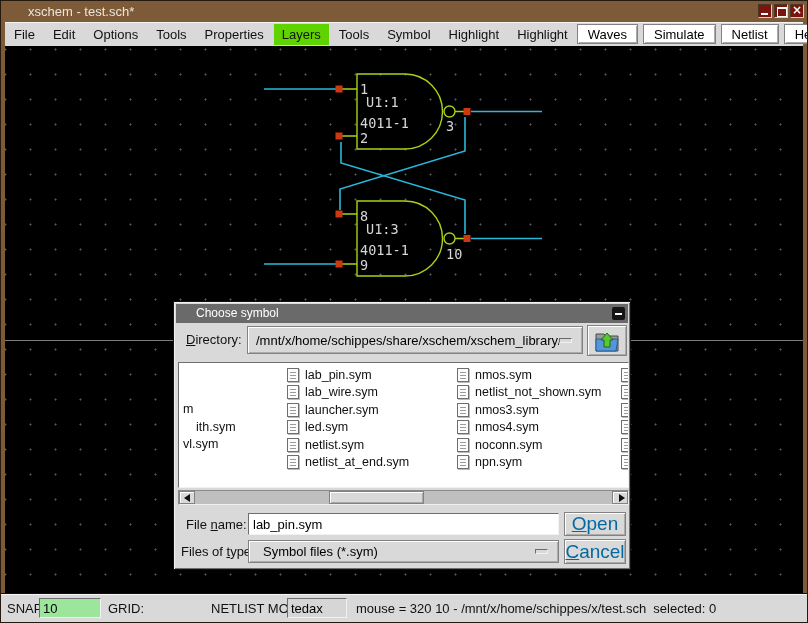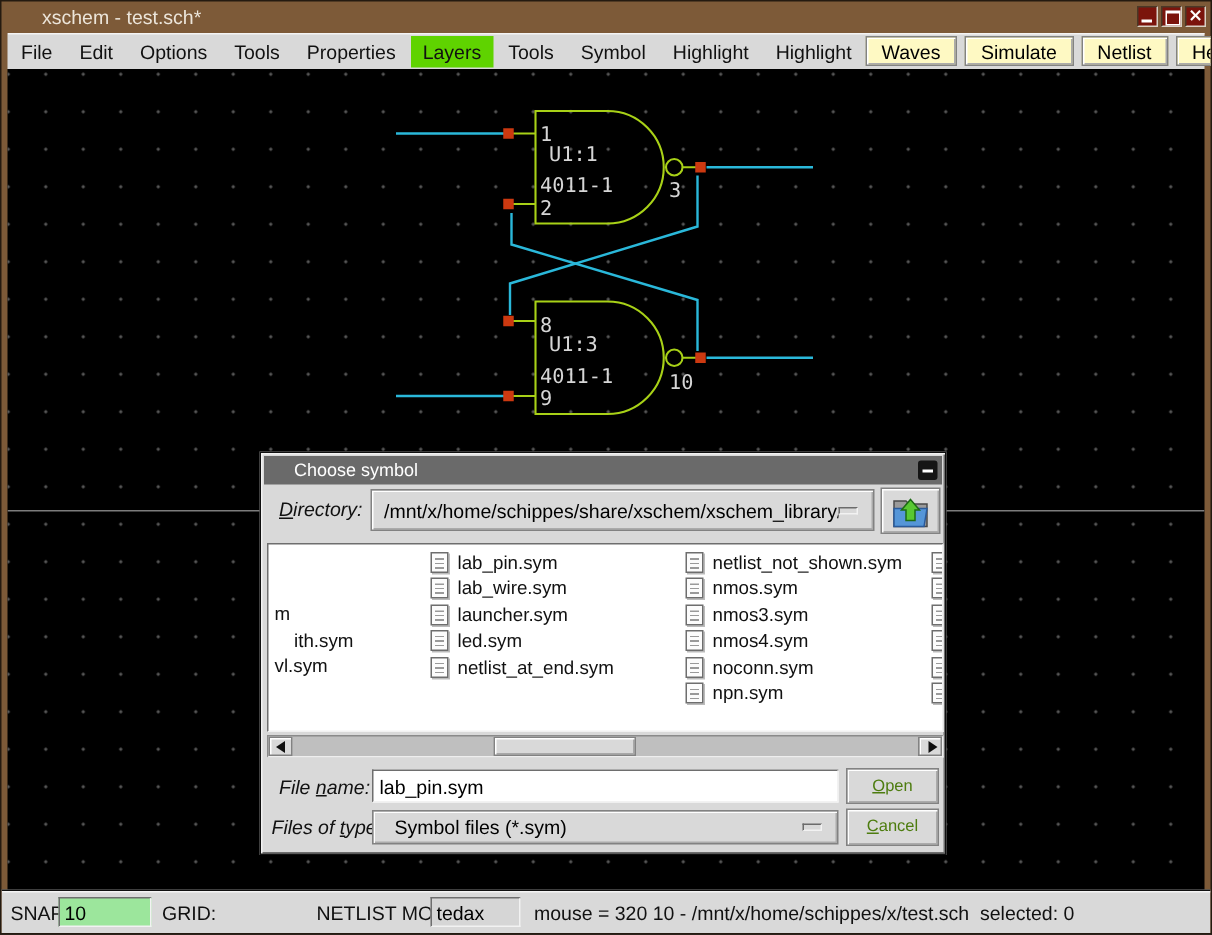--- a/index.html
+++ b/index.html
@@ -19,40 +19,40 @@
   .winbtn.close::after { content:"×"; position:absolute; left:0; top:-1px; width:12px; text-align:center;
                          color:#fff; font:bold 12px/13px "DejaVu Sans", sans-serif; }
 
   
   .menubar { position:absolute; left:4px; right:4px; top:21px; height:24px; background:#d9d9d9;
              display:flex; align-items:center; font-size:13px; color:#111;
              box-shadow: inset 0 1px 0 #f4f4f4; }
   .menu-item { padding:3px 8px; margin:0 1px; cursor:default; }
   .menu-item.active { background:#5fd300; }
   .menu-spacer { flex:1; }
-  .mbtn { background:#fef9c3; border:1px solid #828282; box-shadow: inset 1px 1px 0 #ffffff, inset -1px -1px 0 #ababab;
+  .mbtn { background:#ffffff; border:1px solid #828282; box-shadow: inset 1px 1px 0 #ffffff, inset -1px -1px 0 #ababab;
           font-size:13px; padding:2px 10px; margin-right:5px; height:20px; }
 
   
   .canvas { position:absolute; left:4px; right:4px; top:45px; height:549px; background:#000;
             background-image: radial-gradient(circle, #575757 0.8px, transparent 1.3px);
             background-size:25px 25px; background-position:13px 16px; overflow:hidden; }
   .axis-line { position:absolute; left:0; right:0; top:294px; height:1px; background:#7c7c7c; }
   .schematic-svg { position:absolute; left:0; top:0; }
   .schematic-svg text { font-family:"DejaVu Sans Mono", monospace; font-size:13.5px; fill:#d6d6d6; }
 
   
   .dialog { position:absolute; left:172px; top:300px; width:458px; height:269px; background:#d9d9d9;
             border:1px solid #101010; box-shadow: inset 1px 1px 0 #f2f2f2, inset -1px -1px 0 #6e6e6e; z-index:5; }
   .dlg-titlebar { position:absolute; left:2px; top:2px; right:2px; height:19px; background:#6a6a6a; }
   .dlg-titlebar .dlg-title { position:absolute; left:20px; top:2px; font-size:12px; color:#fff; }
   .dlg-minbtn { position:absolute; right:3px; top:3px; width:13px; height:13px; background:#151515; border-radius:2px; }
   .dlg-minbtn::after { content:""; position:absolute; left:3px; top:6px; width:7px; height:2px; background:#fff; }
 
-  .dlg-label { position:absolute; font-size:13px; color:#111; white-space:nowrap;font-style:italic; }
+  .dlg-label { position:absolute; font-size:13px; color:#111; white-space:nowrap; }
   .mn { text-decoration:underline; }
 
   .raised { background:#d9d9d9; border:1px solid #828282;
             box-shadow: inset 1px 1px 0 #ffffff, inset -1px -1px 0 #ababab; }
   .sunken { border:1px solid; border-color:#6e6e6e #f2f2f2 #f2f2f2 #6e6e6e; background:#fff; }
 
   .dir-combo { position:absolute; left:73px; top:24px; width:336px; height:28px; display:flex; align-items:center; }
   .combo-text { font-size:13px; padding-left:8px; white-space:nowrap; overflow:hidden; flex:1; }
   .combo-dash { width:13px; height:5px; margin-right:10px; background:#d9d9d9;
                 border:1px solid; border-color:#6b6b6b #f2f2f2 #f2f2f2 #6b6b6b; }
@@ -78,21 +78,21 @@
              border:4px solid transparent; border-right:6px solid #101010; border-left:none; }
   .scroll-arrow.right::after { content:""; position:absolute; left:6px; top:2px;
              border:4px solid transparent; border-left:6px solid #101010; border-right:none; }
   .scroll-thumb { position:absolute; left:150px; top:0; width:95px; height:13px; background:#d9d9d9;
              border:1px solid #828282; box-shadow: inset 1px 1px 0 #fff, inset -1px -1px 0 #a8a8a8; }
 
   .dlg-input { position:absolute; left:74px; top:211px; width:311px; height:22px; font-size:13px;
                padding-left:4px; font-family:"Liberation Sans", sans-serif; }
   .ftype-combo { position:absolute; left:74px; top:238px; width:311px; height:23px; display:flex; align-items:center; }
   .ftype-combo .combo-text { padding-left:14px; }
-  .dlg-btn { position:absolute; left:390px; width:62px; font-size:11px; text-align:center; color:#4d7c0f; }
+  .dlg-btn { position:absolute; left:390px; width:62px; font-size:19px; text-align:center; color:#0369a1; }
   .open-btn { top:210px; height:24px; line-height:22px; }
   .cancel-btn { top:237px; height:25px; line-height:23px;text-align:center; }
 
   
   .statusbar { position:absolute; left:0; right:0; bottom:0; height:29px; background:#d9d9d9;
                border-top:1px solid #101010; box-shadow: inset 0 1px 0 #f4f4f4; font-size:13px; color:#111; }
   .sb-label { position:absolute; top:7px; white-space:nowrap; }
   .sb-entry { position:absolute; top:4px; height:20px; font-size:13px; padding-left:3px;
               font-family:"Liberation Sans", sans-serif; }
   .sb-green { background:#9ce69c; }
@@ -213,31 +213,35 @@
         <li class="lrow">
             <span class="doc-icon"></span>
             <span>launcher.sym</span>
           </li>
         <li class="lrow">
             <span class="doc-icon"></span>
             <span>led.sym</span>
           </li>
         <li class="lrow">
             <span class="doc-icon"></span>
+            <span>netlist.sym</span>
+          </li>
+        <li class="lrow">
+            <span class="doc-icon"></span>
             <span>netlist_at_end.sym</span>
           </li>
       </ul>
       <ul class="lcol c2">
         <li class="lrow">
             <span class="doc-icon"></span>
+            <span>nmos.sym</span>
+          </li>
+        <li class="lrow">
+            <span class="doc-icon"></span>
             <span>netlist_not_shown.sym</span>
-          </li>
-        <li class="lrow">
-            <span class="doc-icon"></span>
-            <span>nmos.sym</span>
           </li>
         <li class="lrow">
             <span class="doc-icon"></span>
             <span>nmos3.sym</span>
           </li>
         <li class="lrow">
             <span class="doc-icon"></span>
             <span>nmos4.sym</span>
           </li>
         <li class="lrow">

